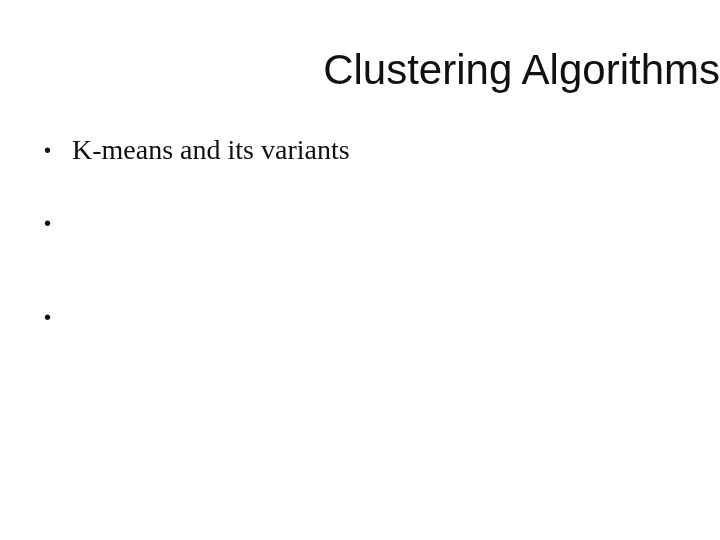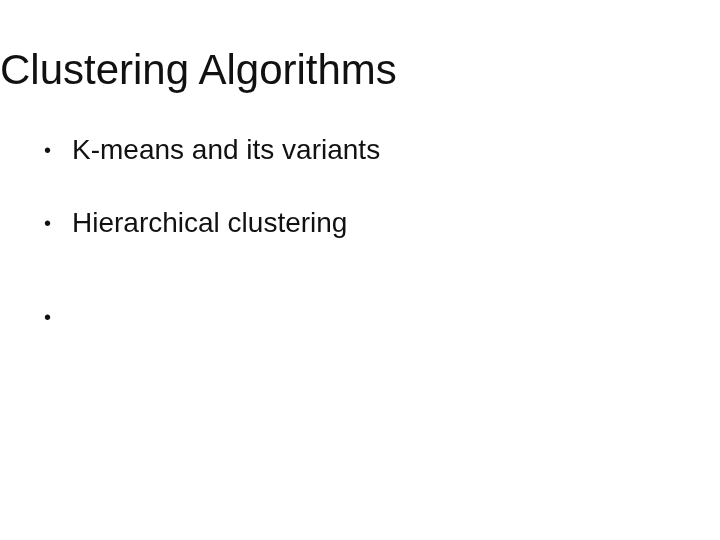--- a/index.html
+++ b/index.html
@@ -19,21 +19,21 @@
     position: absolute;
     inset: 0;
     background: #ffffff;
   }
   .title {
     position: absolute;
     top: 42px;
     left: 0;
     width: 720px;
     margin: 0;
-    text-align: left;
+    text-align: right;
     font-size: 42px;
     font-weight: 400;
     line-height: 56px;
     white-space: nowrap;
   }
   .bullets {
     position: absolute;
     left: 44px;
     top: 130px;
     margin: 0;
@@ -52,34 +52,34 @@
   .bullet-item:nth-child(2) { margin-bottom: 54px; }
   .dot {
     flex: 0 0 28px;
     width: 28px;
     font-size: 20px;
     line-height: 40px;
     text-align: left;
   }
   .text {
     white-space: nowrap;
+    font-family: Liberation Serif, serif;
   }
 </style>
 </head>
 <body>
 
 <div class="slide">
   <h1 class="title">Clustering Algorithms</h1>
 
   <ul class="bullets">
     <li class="bullet-item">
       <span class="dot">•</span>
       <span class="text">K-means and its variants</span>
     </li>
     <li class="bullet-item">
       <span class="dot">•</span>
-      <span class="text">Hierarchical clustering</span>
     </li>
     <li class="bullet-item">
       <span class="dot">•</span>
     </li>
   </ul>
 </div>
 
 </body></html>

